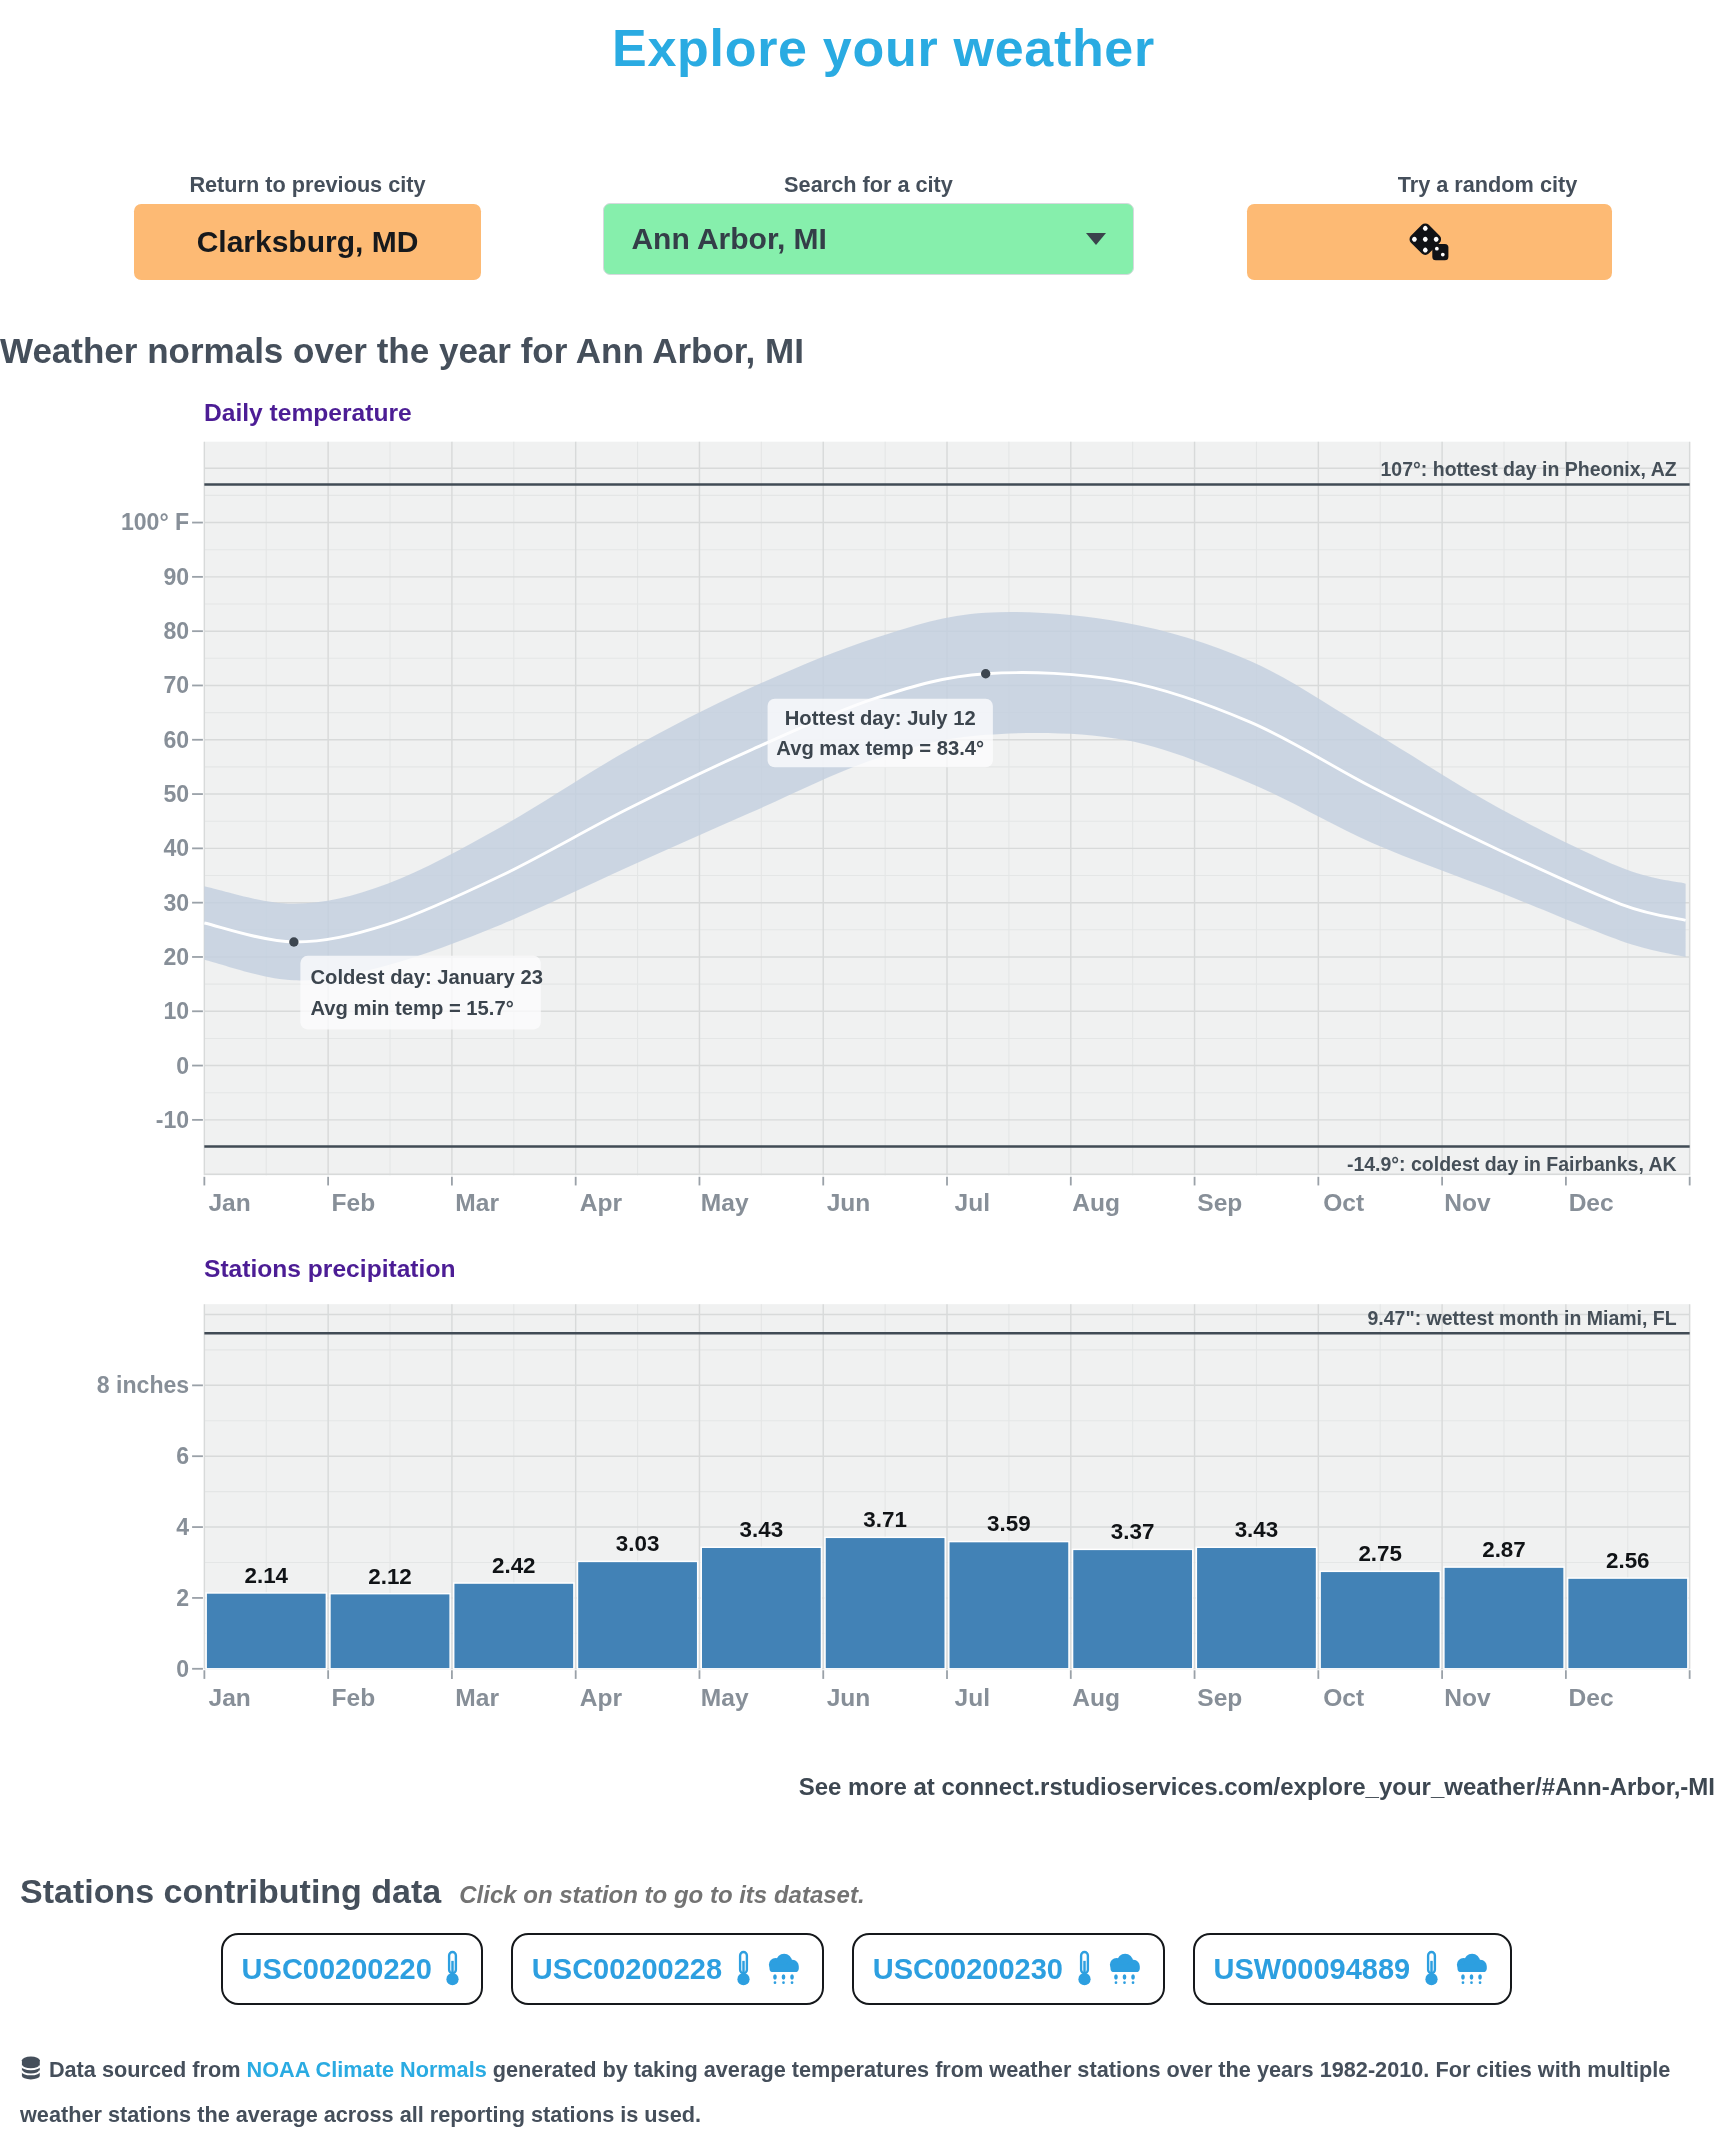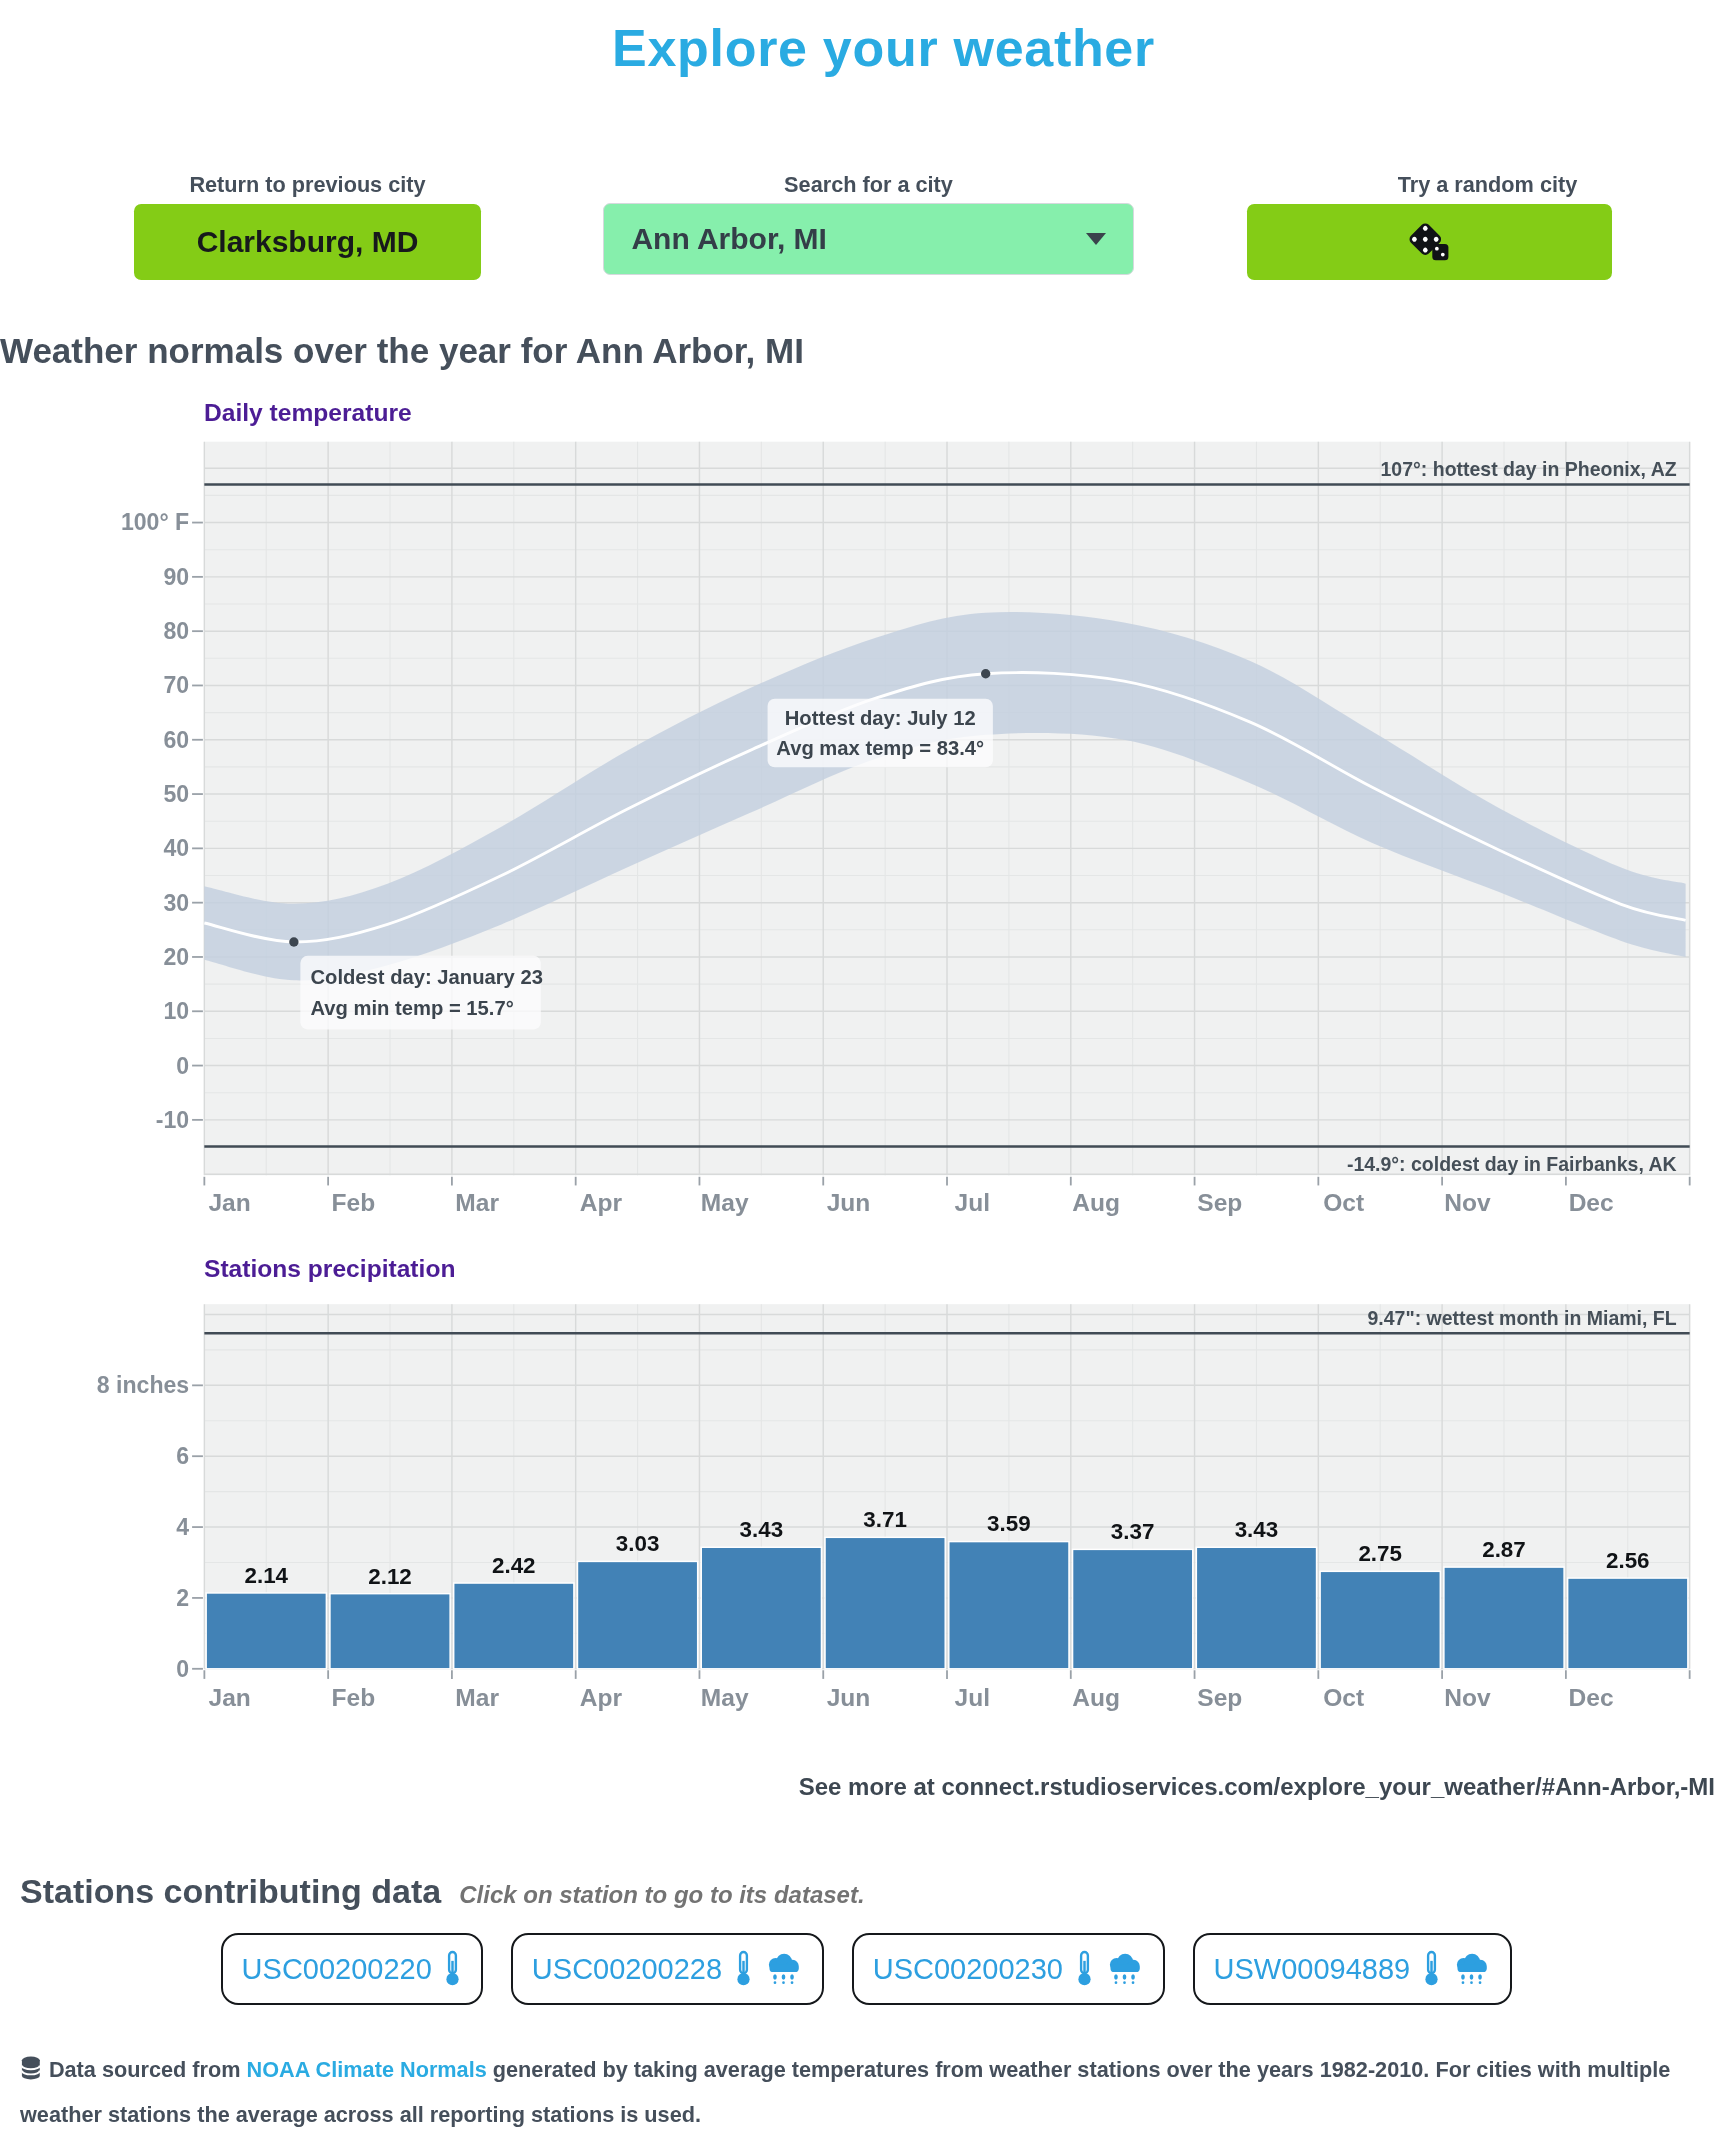--- a/index.html
+++ b/index.html
@@ -1,21 +1,21 @@
 <!DOCTYPE html>
 <html style="font-size:11.6px"><head>
 <meta charset="utf-8">
 <style>
   html,body{margin:0;padding:0;background:#ffffff;}
   body{font-family:"Liberation Sans",sans-serif;width:1733px;height:2129px;position:relative;overflow:hidden;}
   h1.app-title{margin:17px;position:absolute;top:1.4px;left:0;width:100%;text-align:center;
     font-size:52px;font-weight:800;color:#2aabe2;letter-spacing:0.7px;}
   .ctl-label{position:absolute;top:172px;text-align:center;font-size:21.7px;font-weight:700;color:#454f5b;}
   .btn{position:absolute;display:flex;align-items:center;justify-content:center;
-    background:#84cc16;border:none;border-radius:7.2px;cursor:pointer;}
+    background:#fdba74;border:none;border-radius:7.2px;cursor:pointer;}
   .btn-text{font-size:30px;font-weight:700;color:#17191c;}
   .selectbox{position:absolute;display:flex;align-items:center;background:#86efac;
     border:1.4px solid #d5d9dd;border-radius:7.2px;padding:0 27.4px;box-sizing:border-box;cursor:pointer;}
   .select-value{font-size:30px;font-weight:700;color:#343e48;flex:1;text-align:left;}
   .caret{width:0;height:0;border-left:10px solid transparent;border-right:10px solid transparent;
     border-top:12.3px solid #3a434c;}
   h2.main-title{margin:0;position:absolute;top:331px;left:0;width:100%;text-align:left;
     font-size:35px;font-weight:800;color:#454f5b;}
   .chart-sub{position:absolute;left:204px;font-size:24.6px;font-weight:700;color:#4c1d95;z-index:3;}
   svg.chart{position:absolute;left:0;}
@@ -26,21 +26,21 @@
   .ann{font-size:28px;font-weight:700;fill:#3c454e;}
   .barv{font-size:31px;font-weight:700;fill:#101316;}
   .see-more{position:absolute;right:18px;top:1773px;white-space:nowrap;
     font-size:24px;font-weight:700;color:#3d4751;}
   .stations-head-row{position:absolute;left:20px;top:1872px;display:flex;align-items:baseline;gap:18px;}
   .stations-heading{font-size:34px;font-weight:800;color:#454f5b;}
   .stations-sub{font-size:24px;font-weight:700;font-style:italic;color:#737373;}
   .stations-row{position:absolute;left:0;top:1933px;width:100%;display:flex;justify-content:center;gap:27.4px;}
   .station-btn{display:inline-flex;align-items:center;gap:11.6px;height:72px;padding:0 19px;
     background:#ffffff;border:2.2px solid #15181b;border-radius:17.3px;cursor:pointer;box-sizing:border-box;}
-  .station-id{font-size:29px;font-weight:400;color:#2d9fe0;text-align:center;}
+  .station-id{font-size:29px;font-weight:700;color:#2d9fe0;text-align:center;}
   .footer{position:absolute;left:20px;top:2050px;width:1694px;font-size:21.7px;font-weight:700;
     color:#454f5b;line-height:1.88;}
   .footer a{color:#2aabe2;text-decoration:none;cursor:pointer;}
   .dbicon{display:inline-block;vertical-align:-4.3px;margin-right:7.2px;}
   .icon-wrap{display:inline-flex;align-items:center;}
 </style>
 </head>
 <body>
 
 <h1 class="app-title">Explore your weather</h1>

